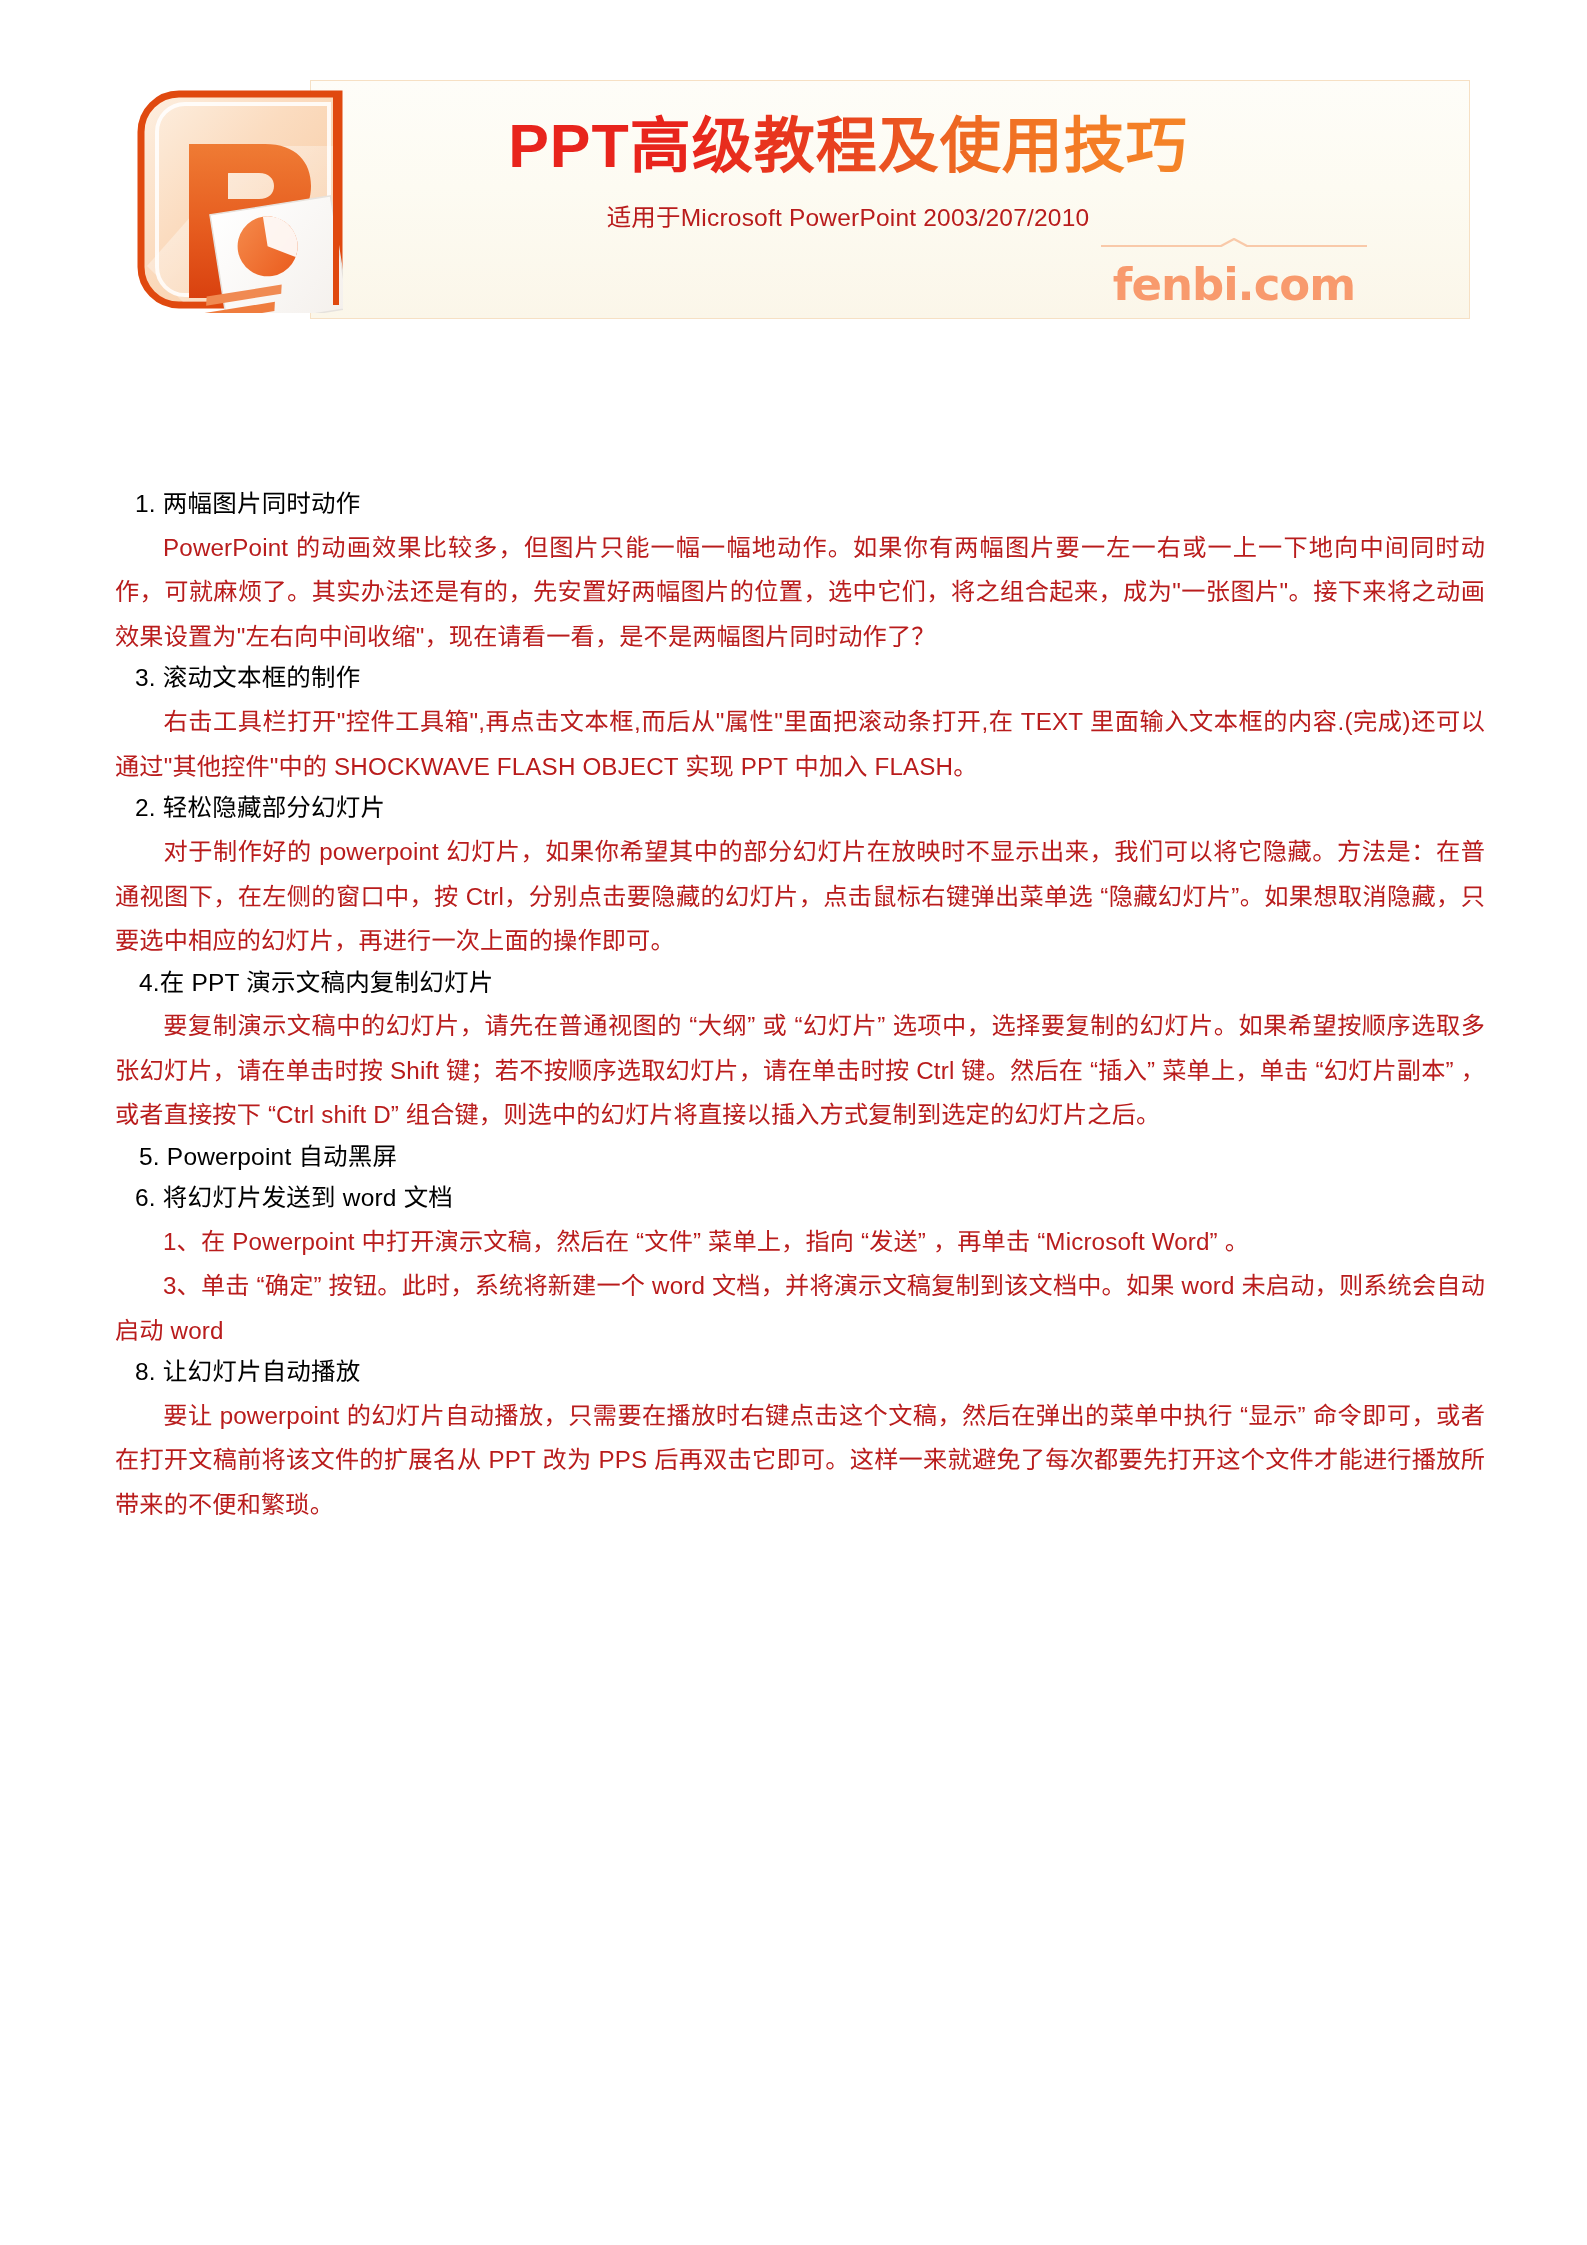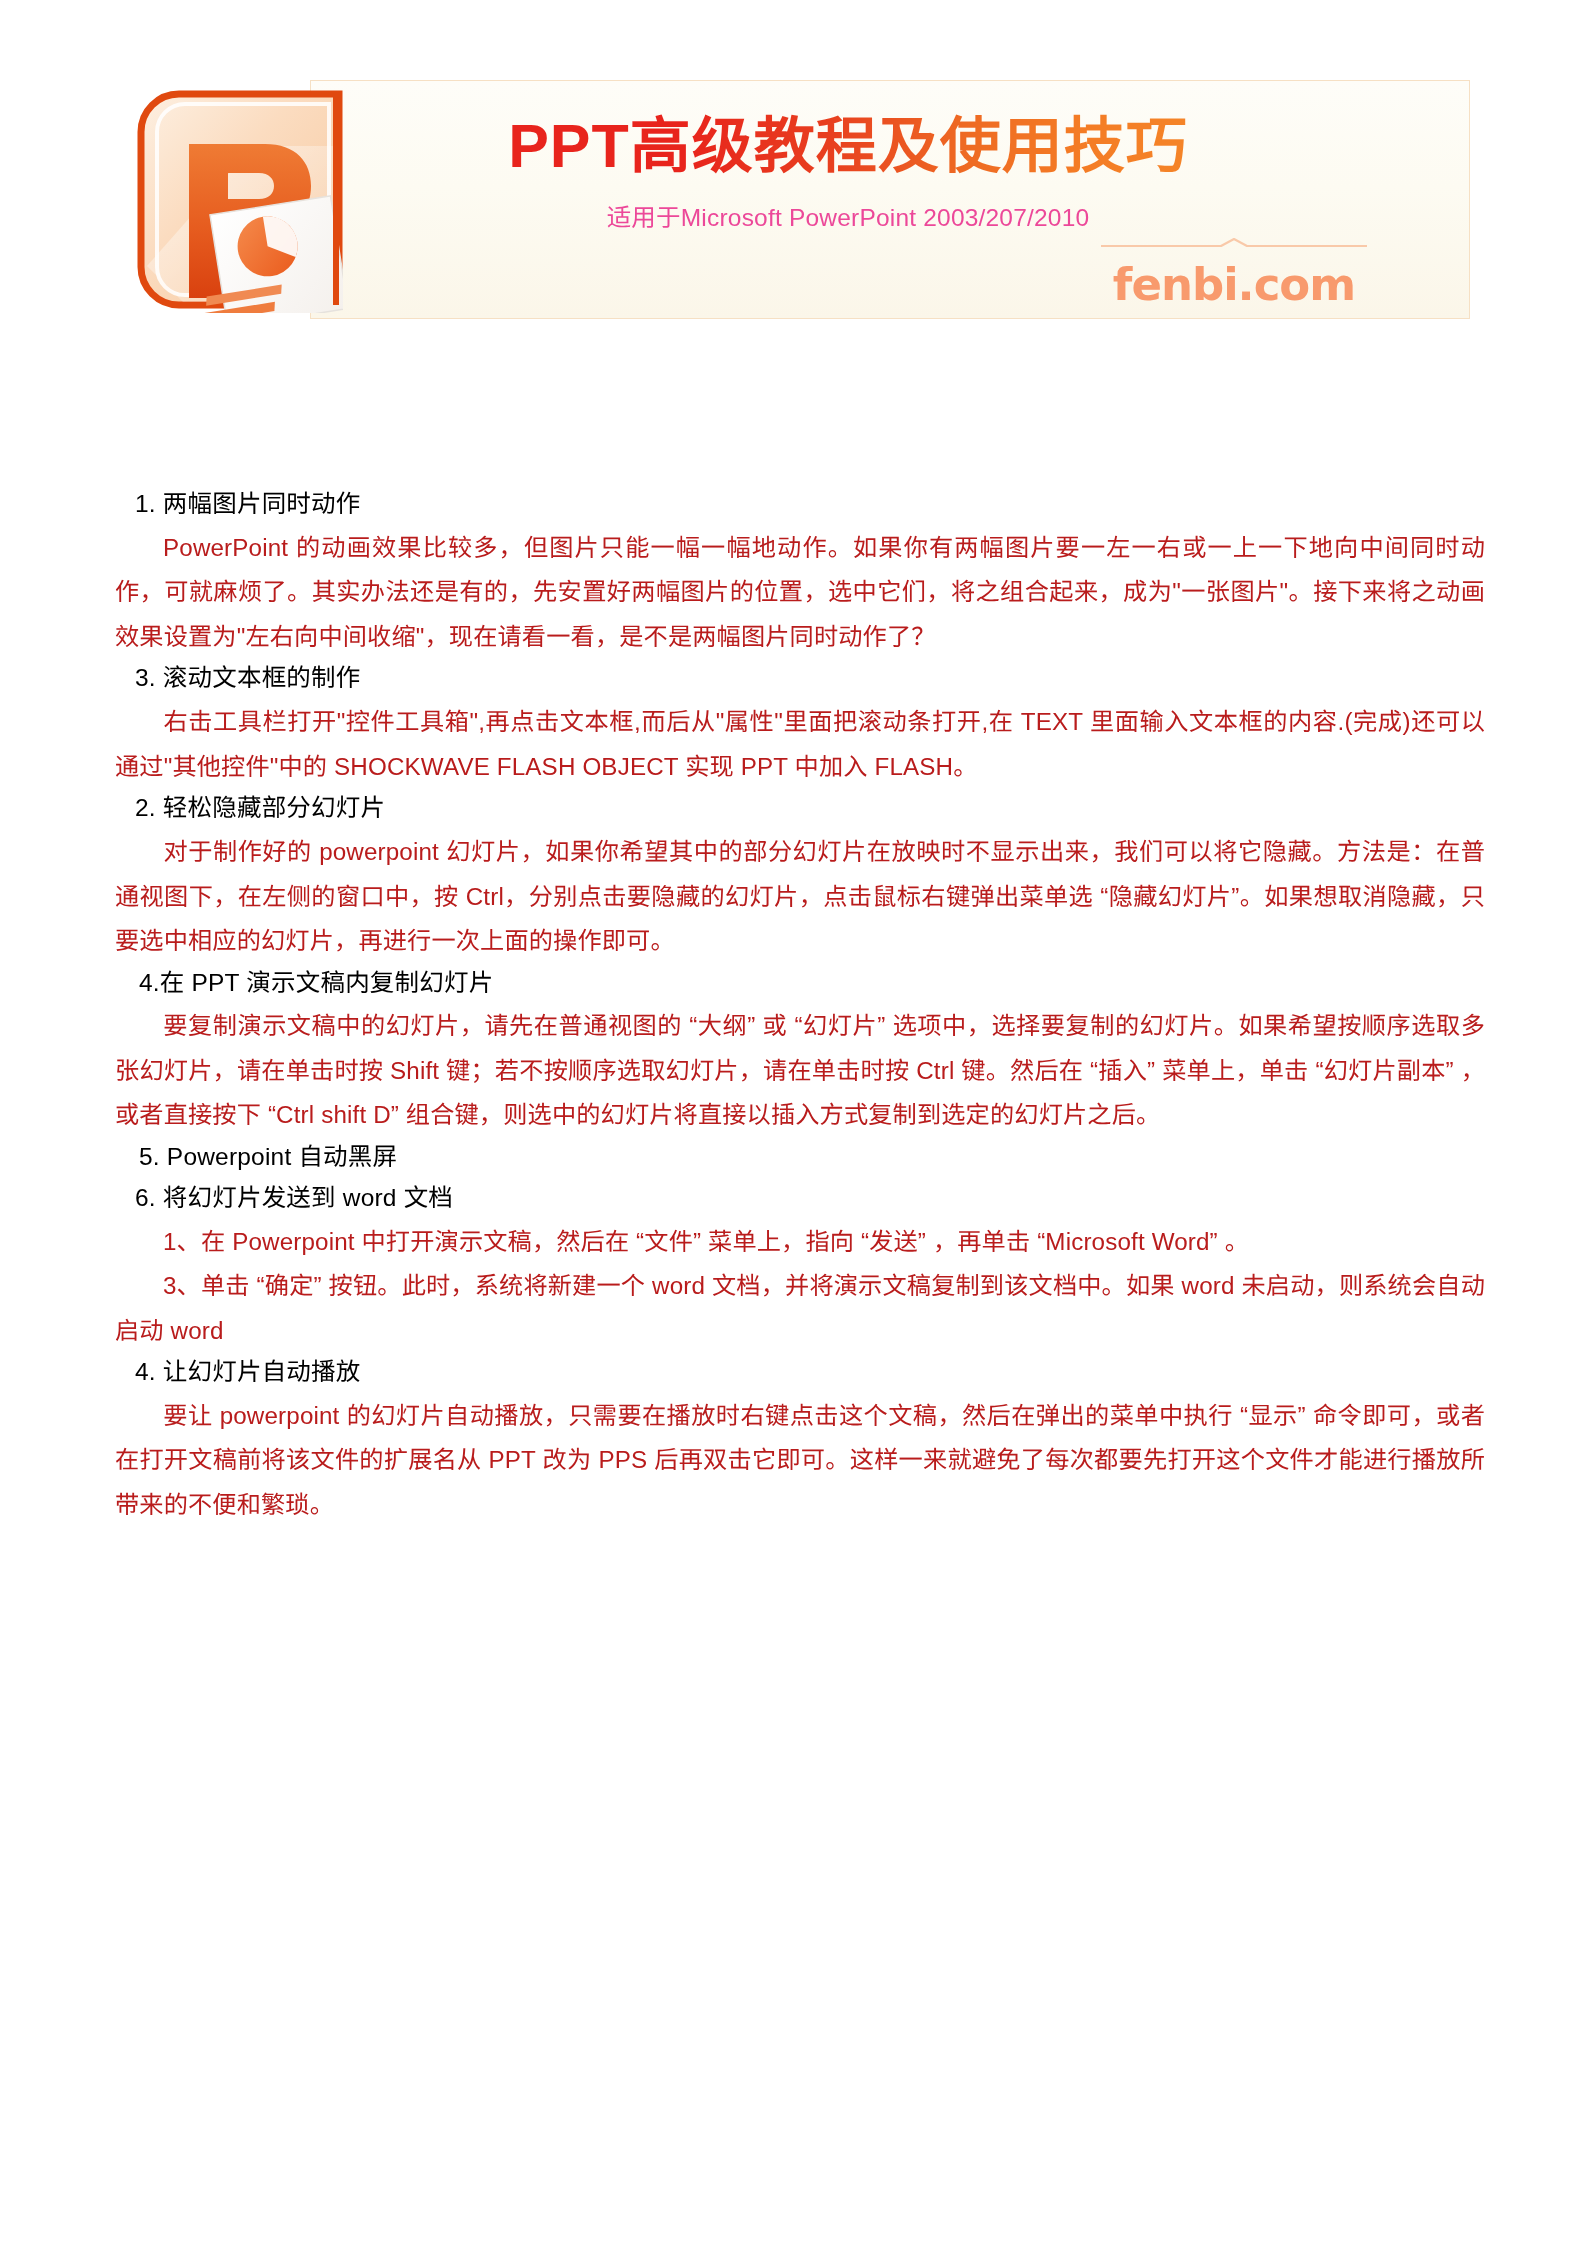--- a/index.html
+++ b/index.html
@@ -75,21 +75,21 @@
     white-space: nowrap;
   }
 
   .banner-subtitle {
     position: absolute;
     left: 300px;
     top: 118px;
     width: 830px;
     text-align: center;
     font-size: 24.5px;
-    color: #ec4899;
+    color: #b91c1c;
     letter-spacing: 0.2px;
     font-weight: normal;
     white-space: nowrap;
   }
 
   .brand-block {
     position: absolute;
     left: 951px;
     top: 158px;
     width: 300px;
@@ -255,18 +255,18 @@
     <div class="gap-sm"></div>
 
     <div class="section">
       <h2 class="sec-heading">6. 将幻灯片发送到 word 文档</h2>
       <p class="para"><span class="ind"></span><span>1、在 Powerpoint 中打开演示文稿，然后在 “文件” 菜单上，指向 “发送” ，再单击 “Microsoft Word” 。</span></p>
       <p class="para"><span class="ind"></span><span>3、单击 “确定” 按钮。此时，系统将新建一个 word 文档，并将演示文稿复制到该文档中。如果 word 未启动，则系统会自动启动 word</span></p>
     </div>
     <div class="gap-sm"></div>
 
     <div class="section">
-      <h2 class="sec-heading">4. 让幻灯片自动播放</h2>
+      <h2 class="sec-heading">8. 让幻灯片自动播放</h2>
       <p class="para"><span class="ind"></span><span>要让 powerpoint 的幻灯片自动播放，只需要在播放时右键点击这个文稿，然后在弹出的菜单中执行 “显示” 命令即可，或者在打开文稿前将该文件的扩展名从 PPT 改为 PPS 后再双击它即可。这样一来就避免了每次都要先打开这个文件才能进行播放所带来的不便和繁琐。</span></p>
     </div>
 
   </div>
 </div>
 
 </body></html>

